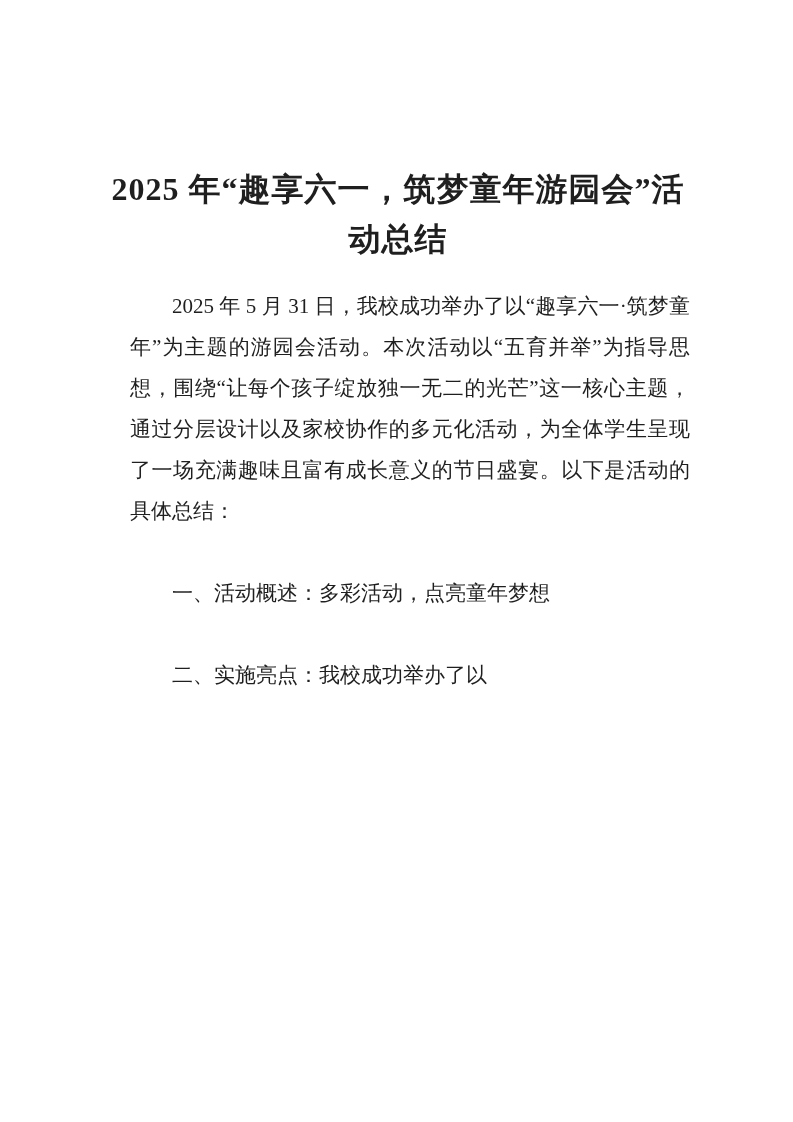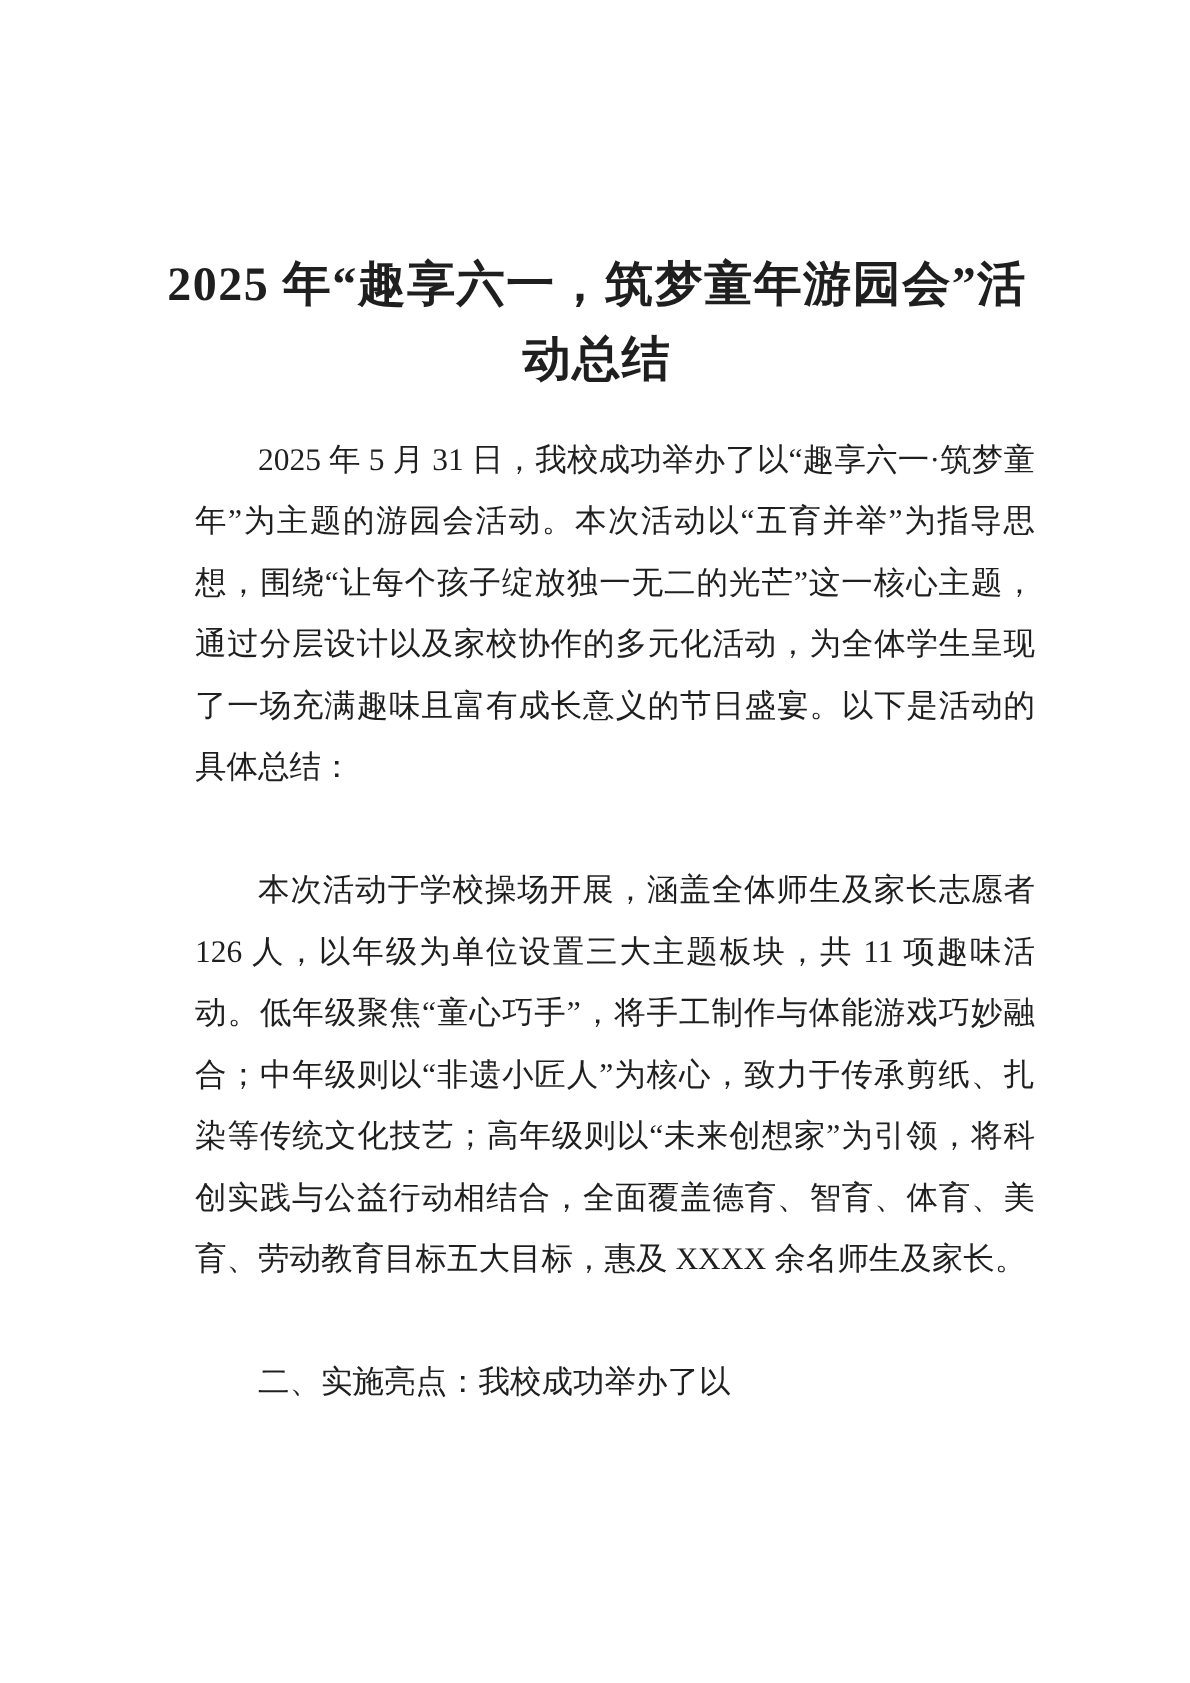--- a/index.html
+++ b/index.html
@@ -56,20 +56,20 @@
 <body>
 
 <div class="page">
 
   <h1 class="doc-title">2025 年“趣享六一，筑梦童年游园会”活动总结</h1>
 
   <div class="doc-body">
 
     <p class="para">2025 年 5 月 31 日，我校成功举办了以“趣享六一·筑梦童年”为主题的游园会活动。本次活动以“五育并举”为指导思想，围绕“让每个孩子绽放独一无二的光芒”这一核心主题，通过分层设计以及家校协作的多元化活动，为全体学生呈现了一场充满趣味且富有成长意义的节日盛宴。以下是活动的具体总结：</p>
 
+    <p class="heading">一、活动概述：多彩活动，点亮童年梦想</p>
 
-    <p class="para">本次活动于学校操场开展，涵盖全体师生及家长志愿者 126 人，以年级为单位设置三大主题板块，共 11 项趣味活动。低年级聚焦“童心巧手”，将手工制作与体能游戏巧妙融合；中年级则以“非遗小匠人”为核心，致力于传承剪纸、扎染等传统文化技艺；高年级则以“未来创想家”为引领，将科创实践与公益行动相结合，全面覆盖德育、智育、体育、美育、劳动教育目标五大目标，惠及 XXXX 余名师生及家长。</p>
 
     <p class="heading">二、实施亮点：我校成功举办了以</p>
 
   </div>
 
 </div>
 
 </body></html>

